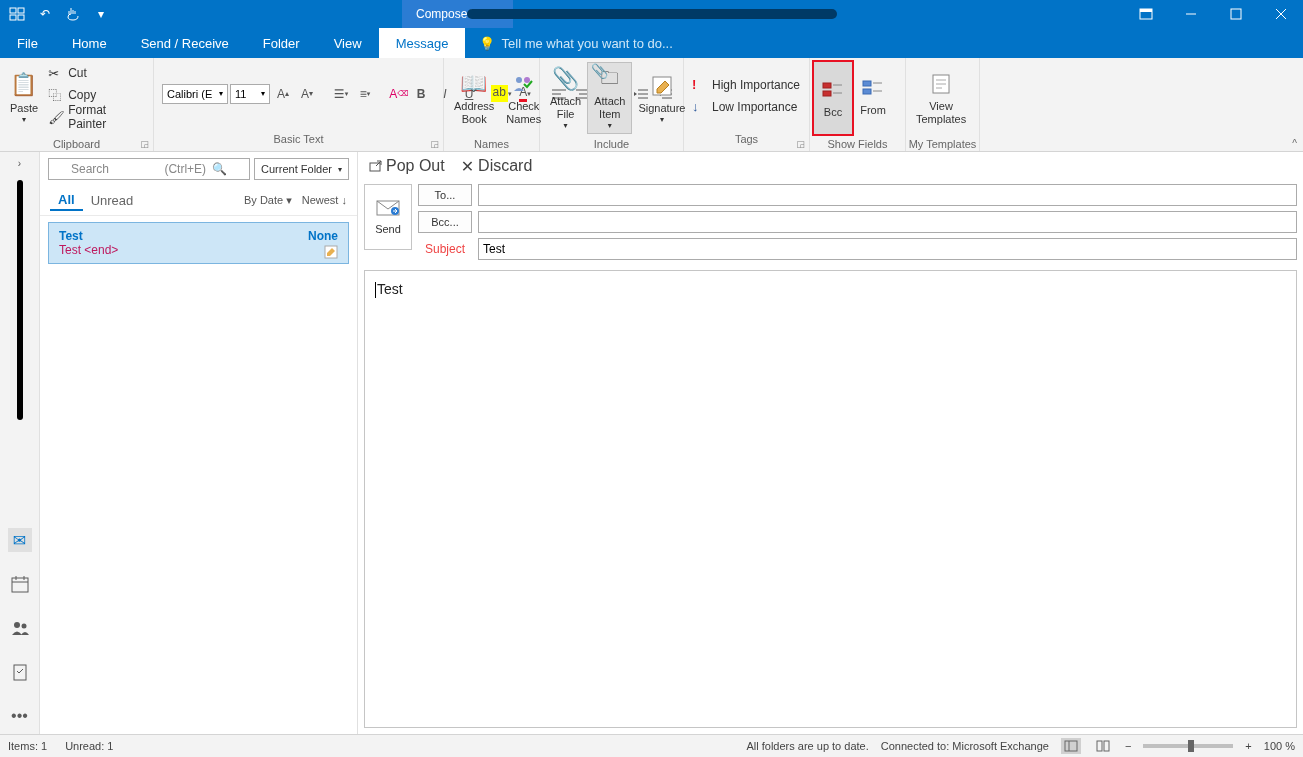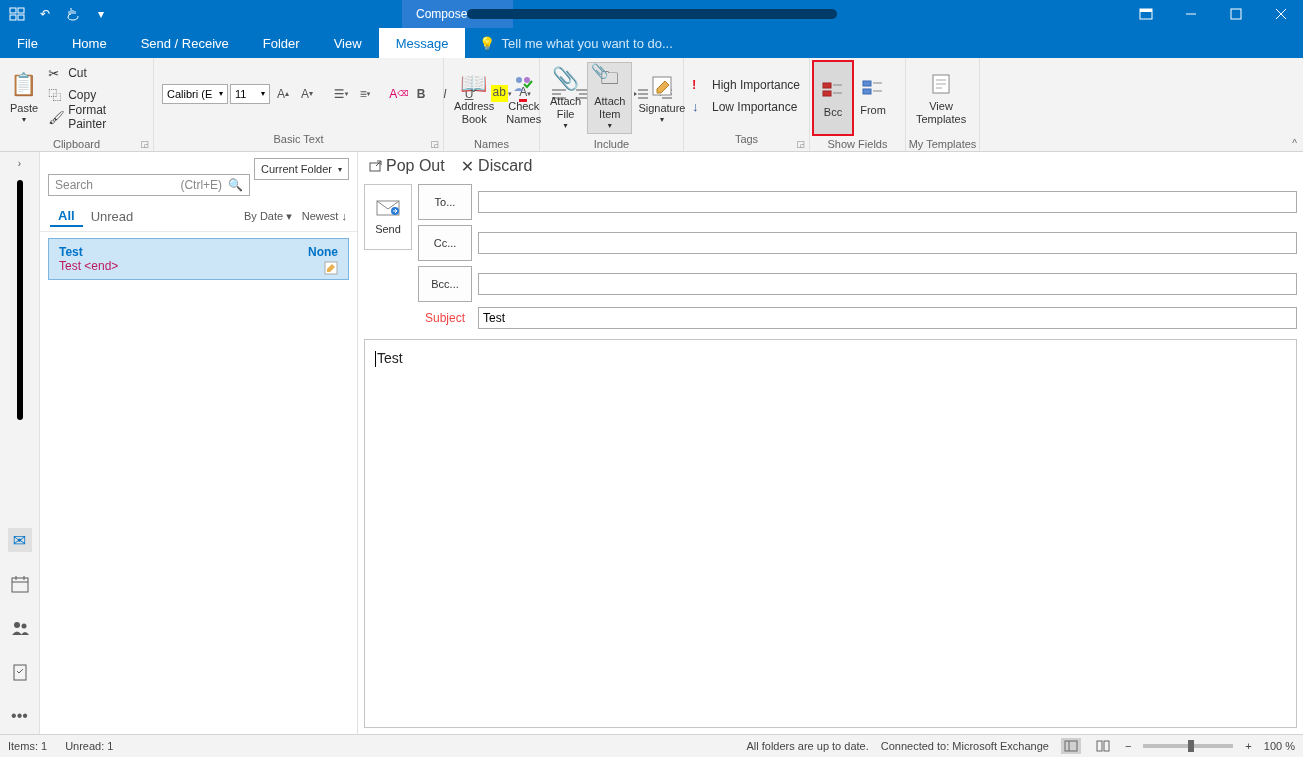--- a/index.html
+++ b/index.html
@@ -33,40 +33,40 @@
 .collapse-ribbon { position: absolute; right: 6px; bottom: 2px; font-size: 10px; color: #666; }
 .content { display: flex; height: 582px; }
 .rail { width: 40px; background: #f3f3f3; border-right: 1px solid #e0e0e0; display: flex; flex-direction: column; align-items: center; padding-top: 6px; position: relative; }
 .rail-expand { height: 18px; font-size: 10px; color: #555; }
 .rail-scrub { width: 6px; height: 240px; background: #000; border-radius: 3px; margin-top: 4px; }
 .rail-bottom { position: absolute; bottom: 6px; display: flex; flex-direction: column; gap: 20px; align-items: center; }
 .rail-ic { width: 24px; height: 24px; display: flex; align-items: center; justify-content: center; color: #5b5b5b; font-size: 16px; }
 .rail-ic.active { color: #0173c7; background: #e0e0e0; }
 .msglist { width: 318px; border-right: 1px solid #e0e0e0; display: flex; flex-direction: column; background: #fff; }
 .search-row { display: flex; gap: 4px; padding: 6px 8px; }
-.search-box { flex: 1; border: 1px solid #ababab; height: 22px; display: flex; align-items: center; padding: 0 6px; font-size: 12px; color: #888; justify-content: space-between; margin-top: 16px; }
+.search-box { flex: 1; border: 1px solid #ababab; height: 22px; display: flex; align-items: center; padding: 0 22px; font-size: 12px; color: #888; justify-content: space-between; }
 .scope-box { border: 1px solid #ababab; height: 22px; padding: 0 6px; font-size: 11px; color: #333; display: flex; align-items: center; gap: 6px; }
 .filter-row { display: flex; align-items: center; padding: 4px 10px; font-size: 13px; border-bottom: 1px solid #eaeaea; }
 .filter { padding: 2px 8px; color: #666; cursor: pointer; }
 .filter.active { color: #0173c7; border-bottom: 2px solid #0173c7; font-weight: 600; }
 .sort { margin-left: auto; font-size: 11px; color: #555; display: flex; gap: 10px; }
 .msg-item { margin: 6px 8px; border: 1px solid #7bb5e0; background: #cde6f7; padding: 6px 10px; font-size: 12px; position: relative; }
 .msg-item .subj { color: #0173c7; font-weight: 600; }
 .msg-item .date { position: absolute; right: 10px; top: 6px; color: #0173c7; font-weight: 600; font-size: 12px; }
 .msg-item .draft-ic { position: absolute; right: 10px; top: 22px; font-size: 12px; }
 .msg-item .preview { color: #be185d; }
 .compose { flex: 1; display: flex; flex-direction: column; }
 .compose-toolbar { height: 28px; display: flex; align-items: center; gap: 16px; padding: 0 10px; font-size: 16px; color: #444; }
 .ct-btn { display: flex; align-items: center; gap: 4px; }
 .header-area { display: flex; padding: 4px 6px; gap: 6px; }
 .send-box { width: 48px; height: 66px; border: 1px solid #c5c5c5; display: flex; flex-direction: column; align-items: center; justify-content: center; font-size: 11px; color: #333; gap: 6px; }
 .send-box .ic { font-size: 18px; }
 .fields { flex: 1; display: flex; flex-direction: column; gap: 5px; }
 .field-row { display: flex; align-items: center; gap: 6px; }
-.addr-btn { width: 54px; height: 36px; border: 1px solid #ababab; background: #fdfdfd; font-size: 11px; display: flex; align-items: center; justify-content: center; color: #333; }
+.addr-btn { width: 54px; height: 22px; border: 1px solid #ababab; background: #fdfdfd; font-size: 11px; display: flex; align-items: center; justify-content: center; color: #333; }
 .addr-input { flex: 1; height: 22px; border: 1px solid #ababab; padding: 0 4px; font-size: 12px; }
 .subj-label { width: 54px; font-size: 12px; color: #ef4444; text-align: center; }
 .body-area { flex: 1; margin: 6px; border: 1px solid #c5c5c5; padding: 10px; font-size: 14px; color: #222; position: relative; }
 .cursor { border-left: 1px solid #000; display: inline-block; height: 16px; vertical-align: middle; margin-right: 1px; }
 .statusbar { height: 23px; background: #f3f3f3; border-top: 1px solid #d4d4d4; display: flex; align-items: center; font-size: 11px; color: #444; padding: 0 8px; }
 .statusbar .right { margin-left: auto; display: flex; align-items: center; gap: 12px; }
 .zoom-slider { width: 90px; height: 4px; background: #c0c0c0; position: relative; }
 .zoom-thumb { width: 6px; height: 12px; background: #666; position: absolute; left: 50%; top: -4px; }
 .view-btn { width: 20px; height: 16px; display: flex; align-items: center; justify-content: center; color: #666; font-size: 12px; }
 svg { display: block; }
@@ -450,24 +450,20 @@
             </svg>
         </span>
         <span>Send</span>
       </div>
       <div class="fields">
         <div class="field-row">
           <div class="addr-btn">To...</div>
           <input class="addr-input" style="">
         </div>
         <div class="field-row">
-          <div class="addr-btn">Cc...</div>
-          <input class="addr-input" style="">
-        </div>
-        <div class="field-row">
           <div class="addr-btn">Bcc...</div>
           <input class="addr-input" style="">
         </div>
         <div class="field-row">
           <div class="subj-label">Subject</div>
           <input class="addr-input" value="Test" style="">
         </div>
       </div>
     </div>
     <div class="body-area">

